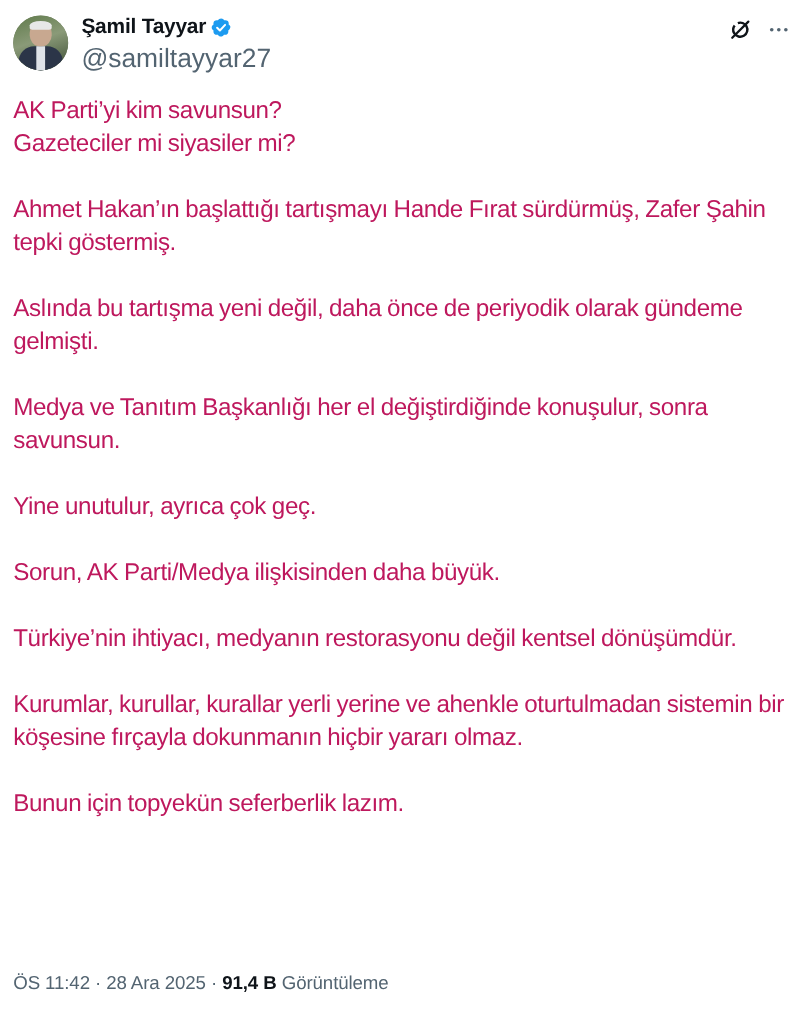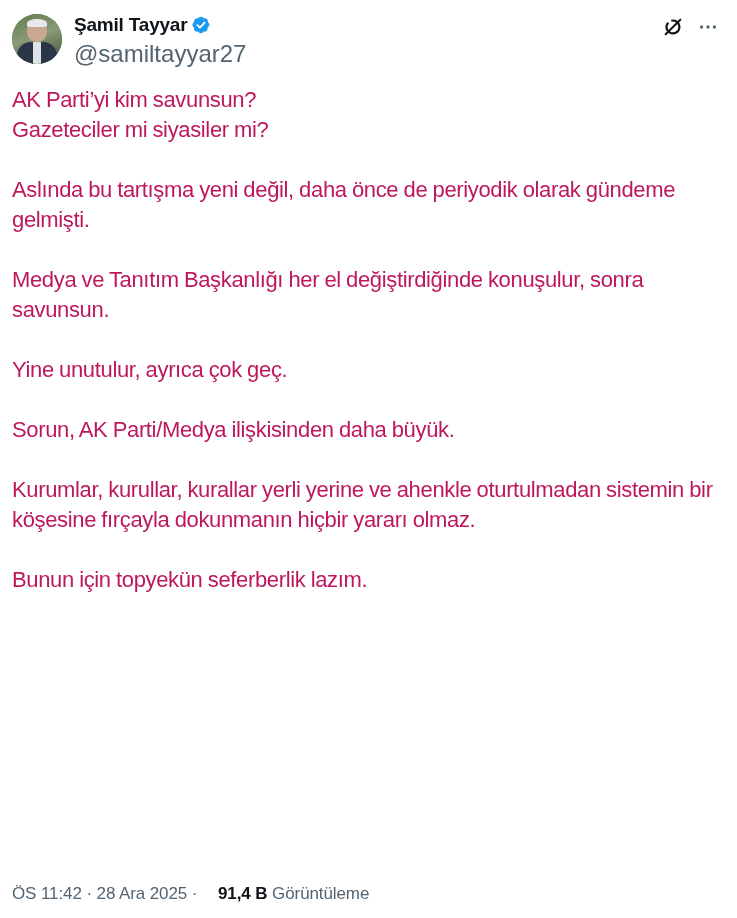--- a/index.html
+++ b/index.html
@@ -19,21 +19,21 @@
   .name-row { position:absolute; left:74px; top:14px; display:flex; align-items:center; }
   .name { font-weight:bold; font-size:19px; color:#0f1419; letter-spacing:-0.2px; }
   .verified { margin-left:4px; width:20px; height:20px; }
   .handle { position:absolute; left:74px; top:40px; font-size:24px; color:#536471; }
   .grok { position:absolute; left:662px; top:16px; width:22px; height:22px; }
   .more { position:absolute; left:697px; top:16px; width:22px; height:22px; }
   .tweet { position:absolute; left:12px; top:85px; width:715px; font-size:22px; line-height:30px;
            color:#be185d; letter-spacing:-0.35px; word-spacing:-0.5px; }
   .tweet p { margin:0 0 30px 0; white-space:pre-line; }
   .meta { position:absolute; left:12px; top:884px; font-size:17px; color:#536471; letter-spacing:-0.1px; }
-  .meta b { color:#0f1419; font-weight:bold;margin-left:16px; }
+  .meta b { color:#0f1419; font-weight:bold; }
 </style>
 </head>
 <body>
 
 <div class="header">
   <div class="avatar">
     <div class="bg"></div>
     <div class="body"></div>
     <div class="shirt"></div>
     <div class="head"></div>
@@ -55,23 +55,25 @@
   <svg class="more" viewBox="0 0 24 24">
     <circle cx="5" cy="12" r="1.8" fill="#536471"></circle>
     <circle cx="12" cy="12" r="1.8" fill="#536471"></circle>
     <circle cx="19" cy="12" r="1.8" fill="#536471"></circle>
   </svg>
 </div>
 
 <div class="tweet">
   <p>AK Parti’yi kim savunsun?
 Gazeteciler mi siyasiler mi?</p>
+  <p>Ahmet Hakan’ın başlattığı tartışmayı Hande Fırat sürdürmüş, Zafer Şahin tepki göstermiş.</p>
   <p>Aslında bu tartışma yeni değil, daha önce de periyodik olarak gündeme gelmişti.</p>
   <p>Medya ve Tanıtım Başkanlığı her el değiştirdiğinde konuşulur, sonra savunsun.</p>
   <p>Yine unutulur, ayrıca çok geç.</p>
   <p>Sorun, AK Parti/Medya ilişkisinden daha büyük.</p>
+  <p>Türkiye’nin ihtiyacı, medyanın restorasyonu değil kentsel dönüşümdür.</p>
   <p>Kurumlar, kurullar, kurallar yerli yerine ve ahenkle oturtulmadan sistemin bir köşesine fırçayla dokunmanın hiçbir yararı olmaz.</p>
   <p>Bunun için topyekün seferberlik lazım.</p>
 </div>
 
 <div class="meta">
   <span>ÖS 11:42</span><span> · </span><span>28 Ara 2025</span><span> · </span><b>91,4 B</b> <span>Görüntüleme</span>
 </div>
 
 </body></html>

